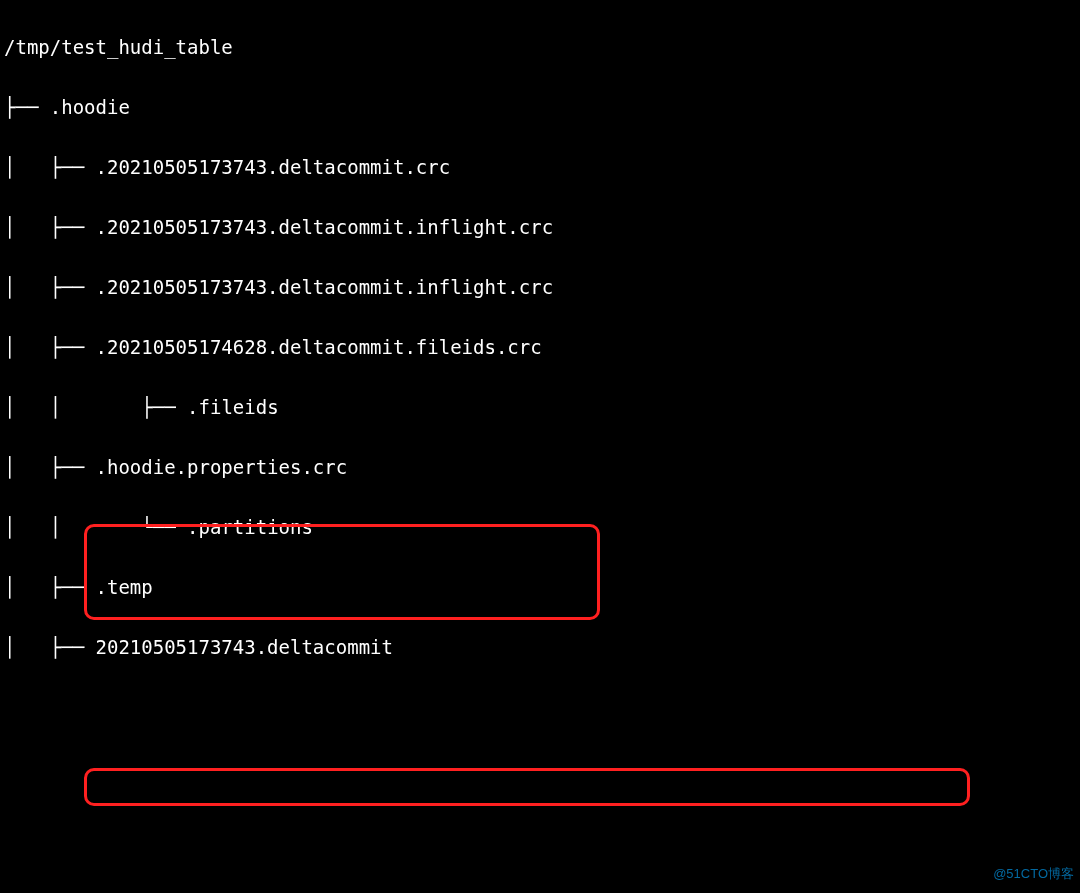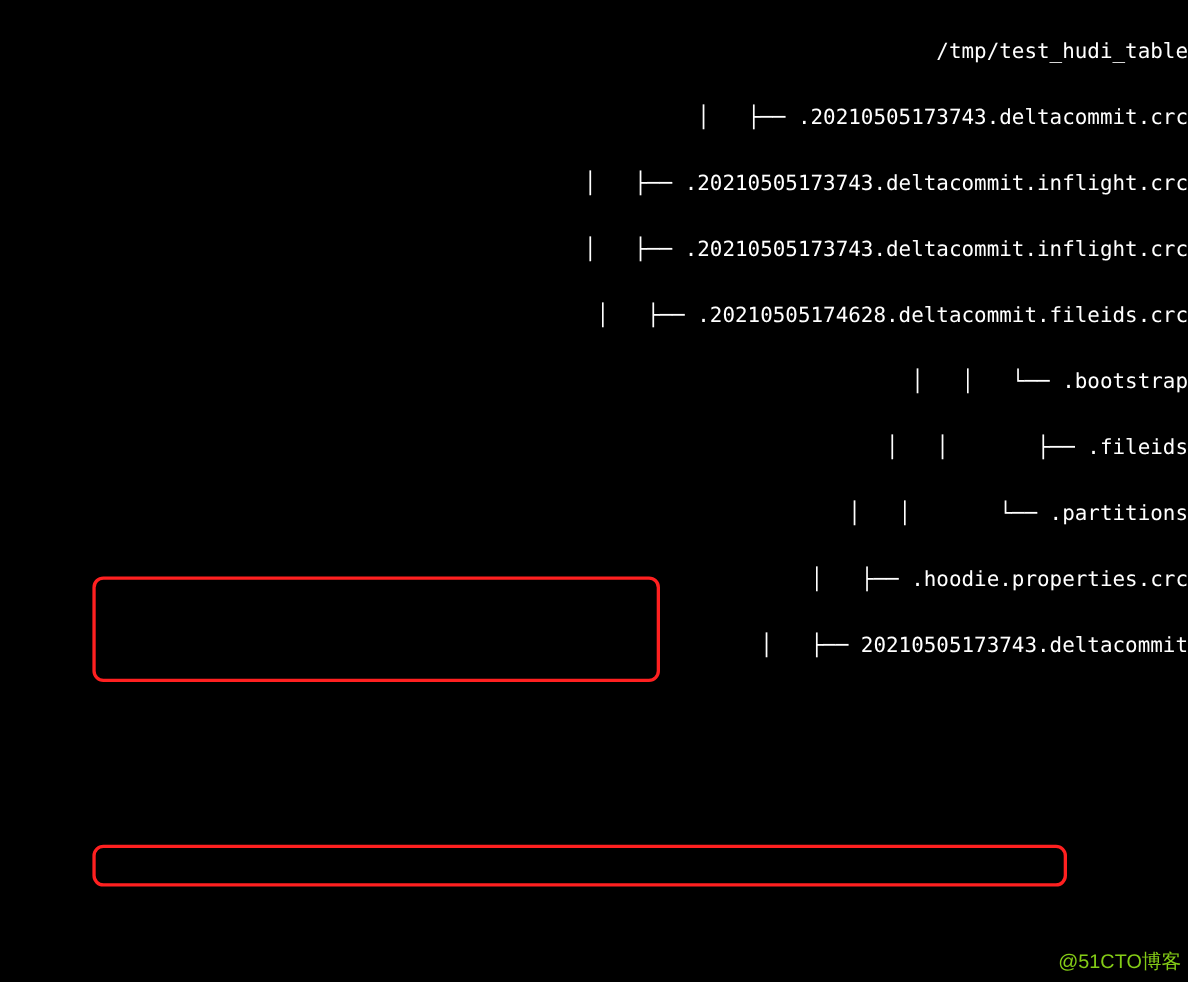--- a/index.html
+++ b/index.html
@@ -14,51 +14,51 @@
     height: 893px;
     overflow: hidden;
   }
   .tree {
     white-space: pre;
     padding: 2px 0 0 4px;
     position: relative;
   }
   .row {
     height: 30px;
-    text-align: right;
   }
   .highlight-box {
     position: absolute;
     border: 3px solid #ff2020;
     border-radius: 10px;
     pointer-events: none;
     box-sizing: border-box;
   }
   .watermark {
     position: absolute;
     right: 6px;
     bottom: 4px;
-    color: #84cc16;
+    color: #0369a1;
     font-family: sans-serif;
-    font-size: 18px;
+    font-size: 13px;
   }
 </style>
 </head>
 <body>
 
 <div class="tree">
 <div class="row"><span>/tmp/test_hudi_table</span></div>
+<div class="row"><span>├── </span><span>.hoodie</span></div>
 <div class="row"><span>│   </span><span>├── </span><span>.20210505173743.deltacommit.crc</span></div>
 <div class="row"><span>│   </span><span>├── </span><span>.20210505173743.deltacommit.inflight.crc</span></div>
 <div class="row"><span>│   </span><span>├── </span><span>.20210505173743.deltacommit.inflight.crc</span></div>
 <div class="row"><span>│   </span><span>├── </span><span>.20210505174628.deltacommit.fileids.crc</span></div>
-<div class="row"><span>│   </span><span>│   </span><span>└── </span><span>.bootstrap</span></div>
 <div class="row"><span>│   </span><span>│   </span><span>    </span><span>├── </span><span>.fileids</span></div>
+<div class="row"><span>│   </span><span>├── </span><span>.hoodie.properties.crc</span></div>
 <div class="row"><span>│   </span><span>│   </span><span>    </span><span>└── </span><span>.partitions</span></div>
-<div class="row"><span>│   </span><span>├── </span><span>.hoodie.properties.crc</span></div>
+<div class="row"><span>│   </span><span>├── </span><span>.temp</span></div>
 <div class="row"><span>│   </span><span>├── </span><span>20210505173743.deltacommit</span></div>
 
 
 
 
 
 
 
 
 

